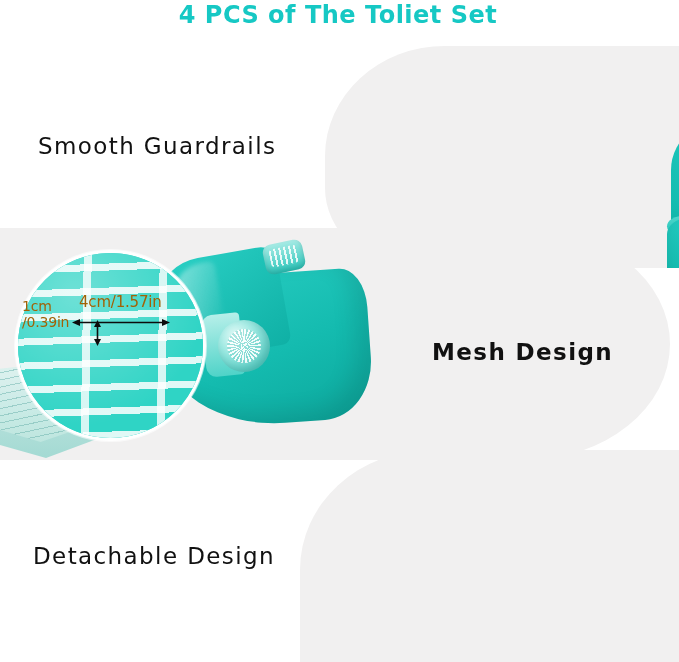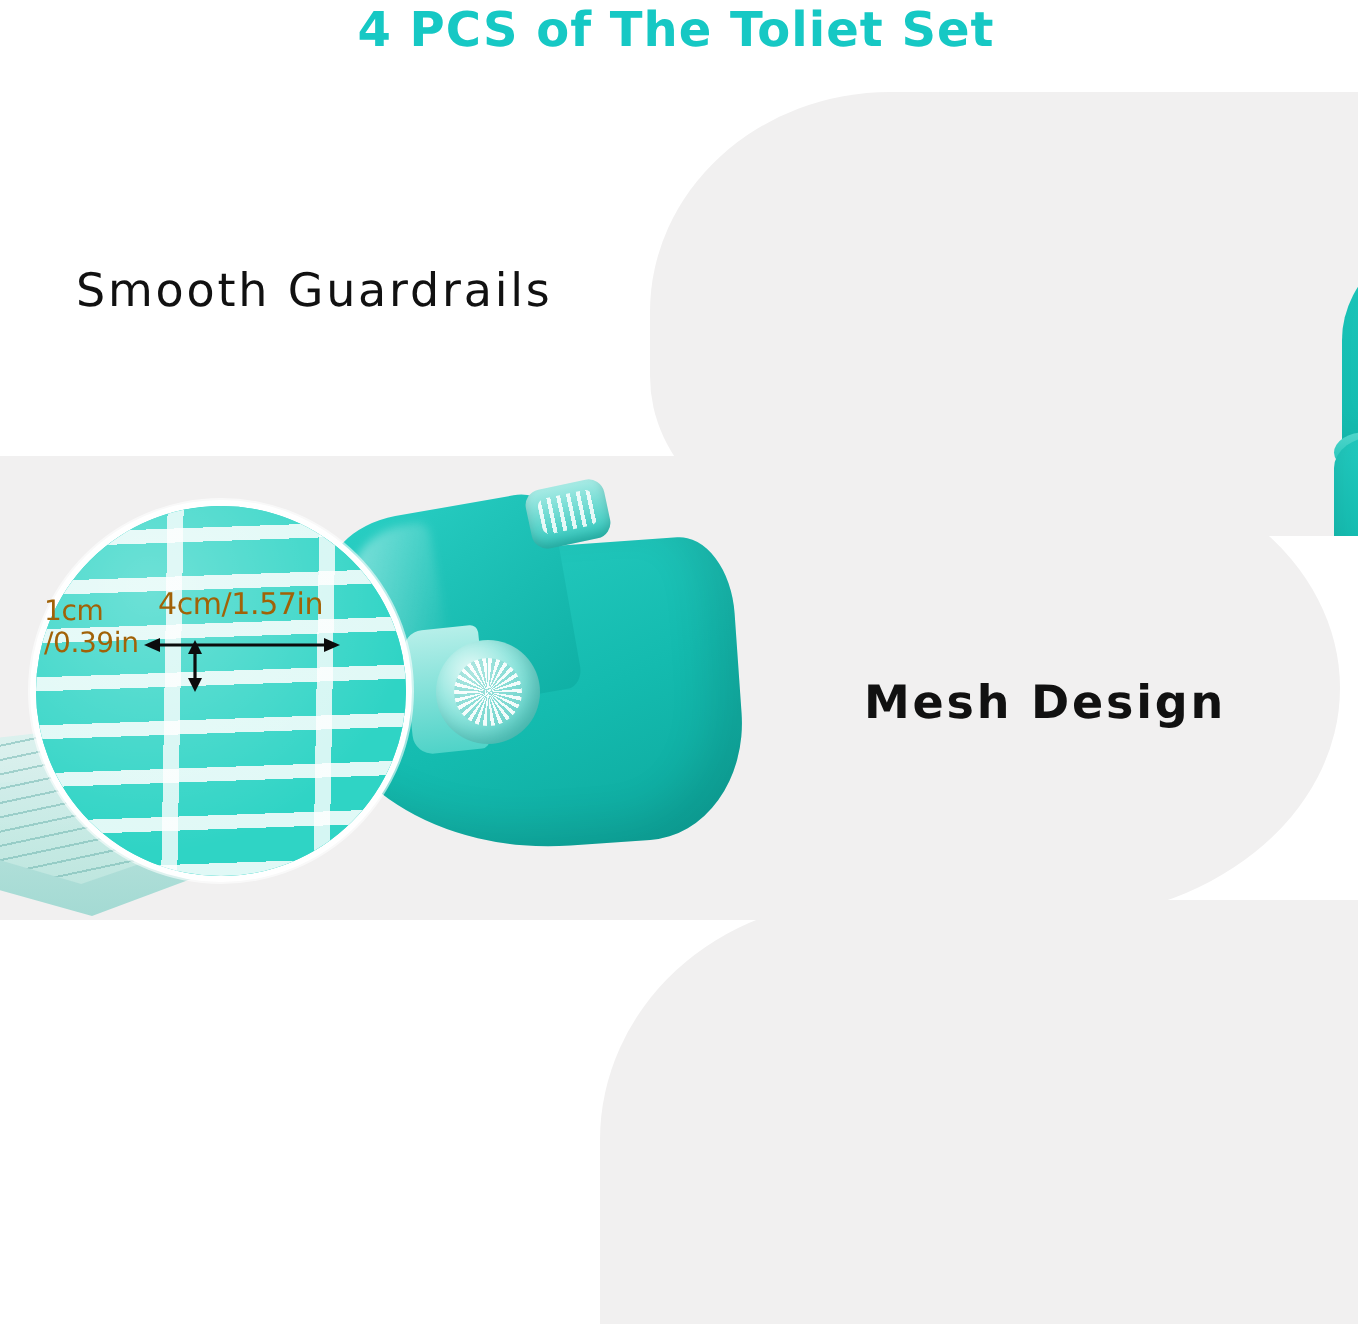--- a/index.html
+++ b/index.html
@@ -255,14 +255,15 @@
   <div class="meas" id="meas-v">
     <span>1cm</span>
     <span class="l2">/0.39in</span>
   </div>
 
   <div class="caption" id="cap-mesh">Mesh  Design</div>
 
   <div class="panel" id="panel-bot">
     
   </div>
+  <div class="caption" id="cap-detach">Detachable  Design</div>
 
 </div>
 
 </body></html>

